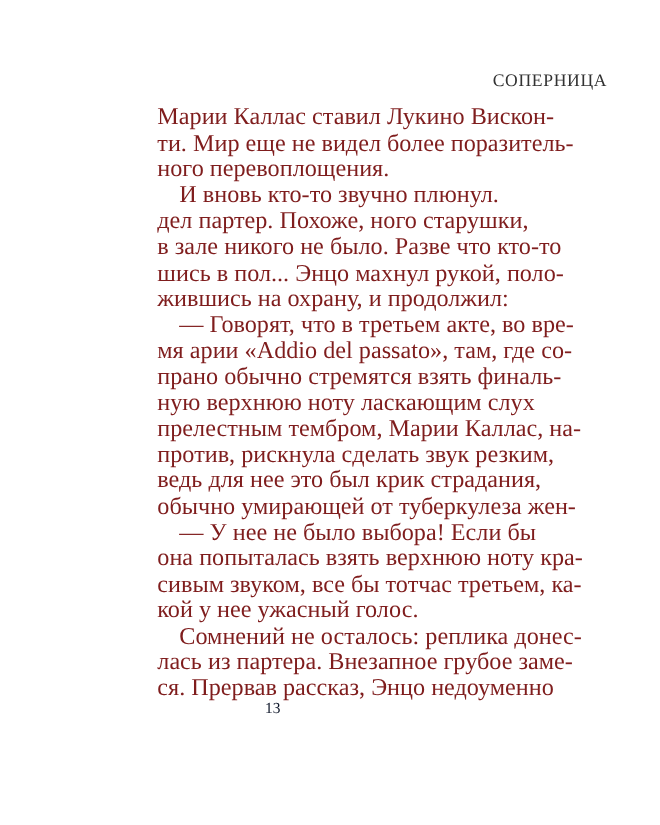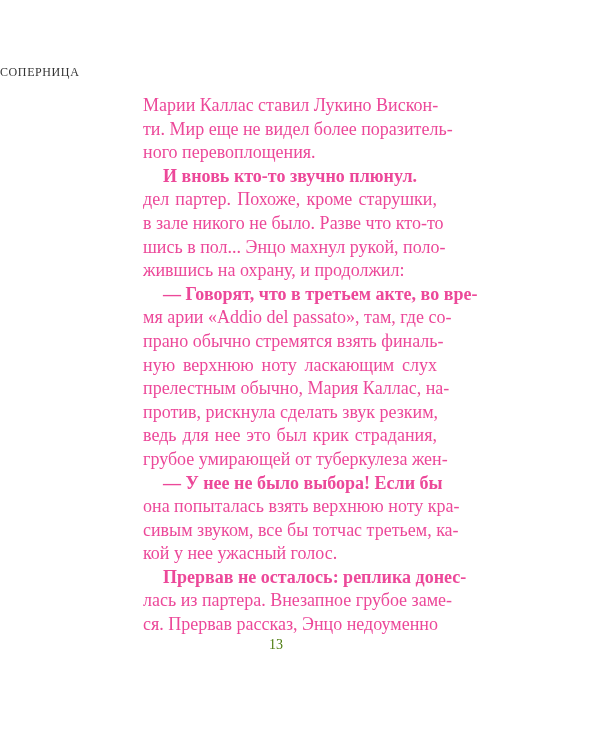--- a/index.html
+++ b/index.html
@@ -7,78 +7,77 @@
       width: 600px; height: 750px;
       background: #ffffff;
       position: relative;
       overflow: hidden;
       font-family: "DejaVu Serif", "Liberation Serif", serif;
       color: #2a2a2a;
     }
     .running-head {
       position: absolute;
       top: 65px; left: 0; width: 552px;
-      text-align: left;
+      text-align: right;
       font-family: "Liberation Serif", serif;
-      font-size: 12px;
+      font-size: 16px;
       letter-spacing: 0.6px;
       color: #333;
     }
     .text-block {
       position: absolute;
       top: 94px; left: 143px;
       width: 294px;
     }
     .line {
       display: block;
       height: 23.6px;
       line-height: 23.6px;
       font-family: "Liberation Serif", serif;
-      font-size: 18px;
+      font-size: 22px;
       white-space: nowrap;
       text-align: justify;
       text-align-last: justify;
-      color: #ec4899;
+      color: #7f1d1d;
     }
     .line.last { text-align-last: left; }
-    .line.indent { padding-left: 20px; font-weight: bold; }
+    .line.indent { padding-left: 20px; }
     .page-number {
       position: absolute;
       top: 637px; left: 0; width: 496px;
       text-align: center;
       font-family: "Liberation Serif", serif;
       font-size: 14px;
-      color: #4d7c0f;
-      margin-left: 28px;
+      color: #0f172a;
     }
   </style>
 </head>
 <body>
 
 <div class="running-head">СОПЕРНИЦА</div>
 
 <div class="text-block" id="text-block">
     <span class="line">Марии Каллас ставил Лукино Вискон-</span>
     <span class="line">ти. Мир еще не видел более поразитель-</span>
     <span class="line last">ного перевоплощения.</span>
     <span class="line indent last">И вновь кто-то звучно плюнул.</span>
-    <span class="line">дел партер. Похоже, кроме старушки,</span>
+    <span class="line">дел партер. Похоже, ного старушки,</span>
     <span class="line">в зале никого не было. Разве что кто-то</span>
     <span class="line">шись в пол... Энцо махнул рукой, поло-</span>
     <span class="line last">жившись на охрану, и продолжил:</span>
     <span class="line indent">— Говорят, что в третьем акте, во вре-</span>
     <span class="line">мя арии «Addio del passato», там, где со-</span>
     <span class="line">прано обычно стремятся взять финаль-</span>
     <span class="line">ную верхнюю ноту ласкающим слух</span>
-    <span class="line">прелестным обычно, Мария Каллас, на-</span>
+    <span class="line">прелестным тембром, Марии Каллас, на-</span>
     <span class="line">против, рискнула сделать звук резким,</span>
     <span class="line">ведь для нее это был крик страдания,</span>
-    <span class="line">грубое умирающей от туберкулеза жен-</span>
+    <span class="line">обычно умирающей от туберкулеза жен-</span>
     <span class="line indent">— У нее не было выбора! Если бы</span>
     <span class="line">она попыталась взять верхнюю ноту кра-</span>
     <span class="line">сивым звуком, все бы тотчас третьем, ка-</span>
     <span class="line last">кой у нее ужасный голос.</span>
-    <span class="line indent">Прервав не осталось: реплика донес-</span>
+    <span class="line indent">Сомнений не осталось: реплика донес-</span>
     <span class="line">лась из партера. Внезапное грубое заме-</span>
     <span class="line">ся. Прервав рассказ, Энцо недоуменно</span>
   </div>
 
 <div class="page-number">13</div>
 
 </body></html>

